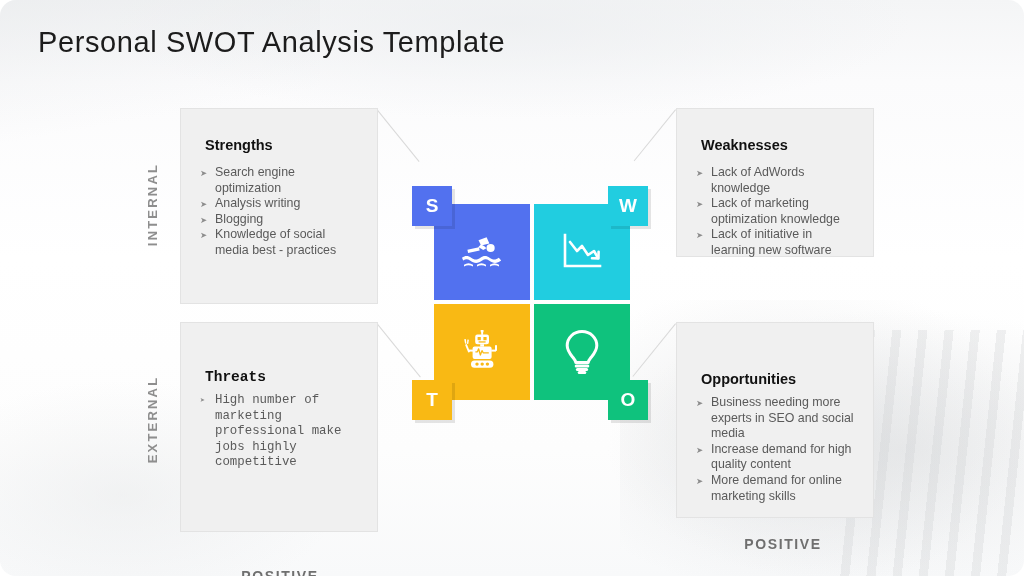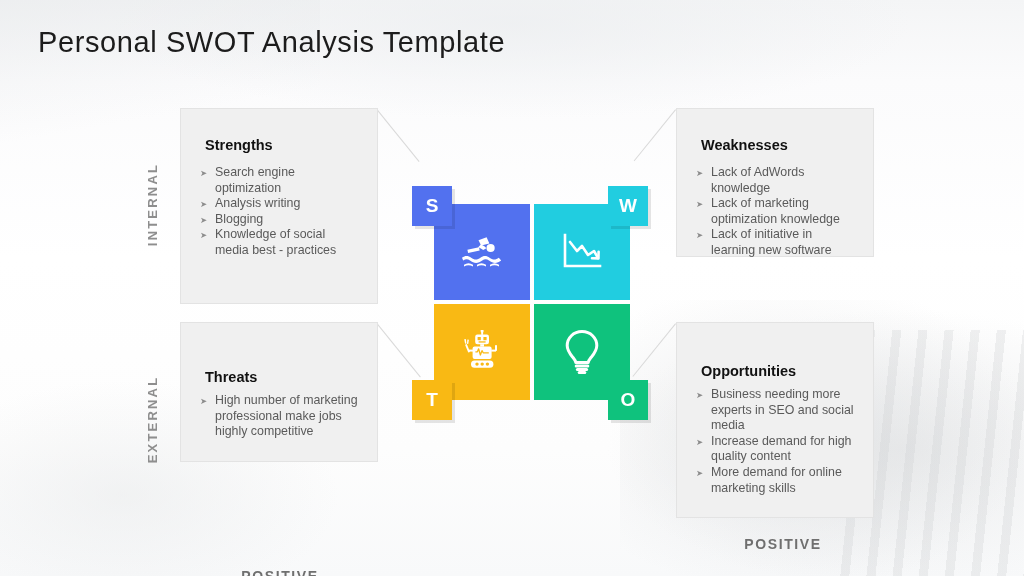--- a/index.html
+++ b/index.html
@@ -17,20 +17,21 @@
   #slide {
     position: relative;
     width: 1024px;
     height: 576px;
     background:
       radial-gradient(ellipse 420px 200px at 88% 78%, rgba(222,224,226,0.55) 0%, rgba(255,255,255,0) 70%),
       radial-gradient(ellipse 300px 160px at 12% 86%, rgba(228,230,231,0.45) 0%, rgba(255,255,255,0) 72%),
       radial-gradient(ellipse 500px 120px at 50% 4%, rgba(236,238,240,0.75) 0%, rgba(255,255,255,0) 80%),
       linear-gradient(180deg, #f4f5f6 0%, #fbfbfc 14%, #ffffff 45%, #fdfdfd 78%, #f8f9fa 100%);
     overflow: hidden;
+    border-radius: 16px;
   }
 
   
   .bg-wash {
     position: absolute;
     pointer-events: none;
   }
   .wash-a {
     left: 620px; top: 300px; width: 420px; height: 300px;
     background: radial-gradient(ellipse at 40% 45%, rgba(208,210,212,0.40) 0%, rgba(255,255,255,0) 68%);
@@ -87,31 +88,31 @@
   .panel {
     position: absolute;
     width: 198px;
     background: #f0f0f0;
     border: 1px solid #e3e3e3;
     box-sizing: border-box;
     padding: 16px 12px 10px 12px;
   }
   #panel-strengths    { left: 180px; top: 108px;  height: 196px; }
   #panel-weaknesses   { left: 676px; top: 108px;  height: 149px; }
-  #panel-threats      { left: 180px; top: 322px;  height: 140px; }
+  #panel-threats      { left: 180px; top: 322px;  height: 210px; font-family: Liberation Mono, monospace; }
   #panel-opportunities{ left: 676px; top: 322px;  height: 196px; }
 
   .panel-title {
     font-size: 14.5px;
     font-weight: bold;
     color: #111111;
     margin: 12px 0 12px 12px;
   }
   #panel-threats .panel-title { margin-top: 30px; margin-bottom: 8px; }
-  #panel-opportunities .panel-title { margin-top: 24px; margin-bottom: 8px; }
+  #panel-opportunities .panel-title { margin-top: 32px; margin-bottom: 8px; }
   #panel-weaknesses .panel-title { margin-top: 12px; }
 
   .bullets {
     list-style: none;
     margin: 3px;
     padding: 0 0 0 4px;
   }
   .bullets li {
     position: relative;
     padding-left: 15px;

